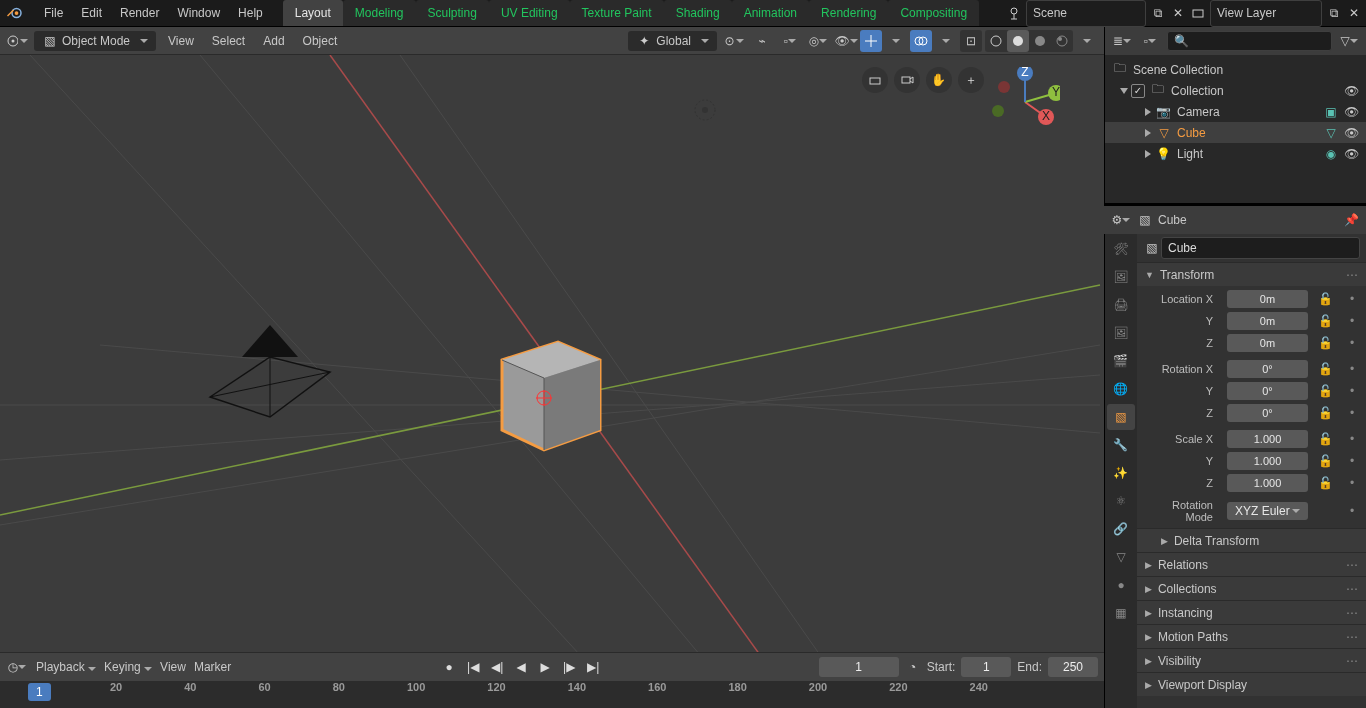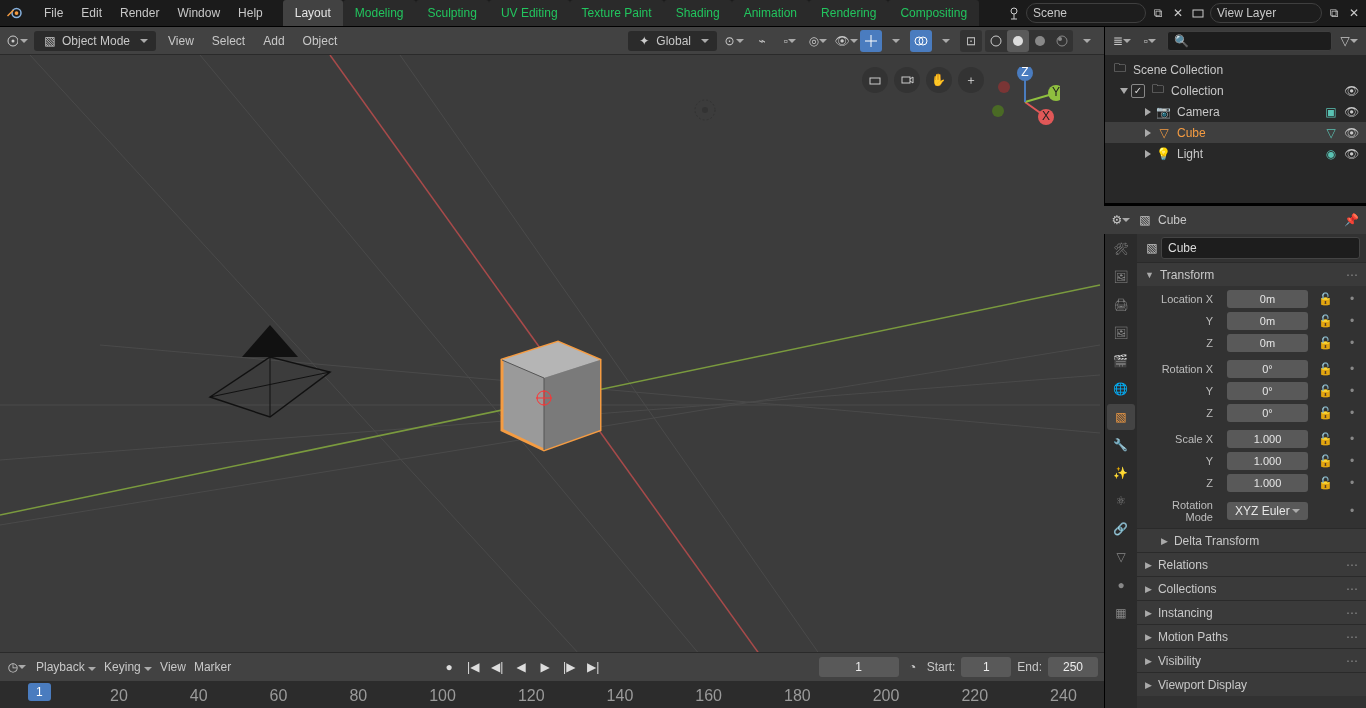--- a/index.html
+++ b/index.html
@@ -5,21 +5,21 @@
 * { margin: 0; padding: 0; box-sizing: border-box; font-family: sans-serif; font-size: 12px; -webkit-user-select: none; user-select: none; }
 body { background: #303030; color: #c8c8c8; width: 1366px; height: 708px; overflow: hidden; display: flex; flex-direction: column; }
 .topbar { height: 27px; background: #1b1b1b; display: flex; align-items: center; border-bottom: 1px solid #000; }
 .topbar .logo { width: 30px; display: flex; justify-content: center; align-items: center;}
 .topbar .menu { display: flex; gap: 2px; padding: 0 6px; }
 .topbar .menu span { padding: 4px 8px; cursor: default; }
 .topbar .tabs { display: flex; gap: 0; margin-left: 6px; }
 .topbar .tab { padding: 6px 12px; background: #2a2a2a; border-top-left-radius: 3px; border-top-right-radius: 3px; color: #22c55e; cursor: default; }
 .topbar .tab.active { background: #424242; color: #e6e6e6; text-align: right; }
 .topbar .right { margin-left: auto; display: flex; align-items: center; gap: 4px; padding-right: 4px; }
-.darkfield { background: #1d1d1d; border: 1px solid #3f3f3f; border-radius: 10px; padding: 2px 6px; height: 20px; display:flex; align-items:center; gap:4px;}
+.darkfield { background: #1d1d1d; border: 1px solid #3f3f3f; border-radius: 3px; padding: 2px 6px; height: 27px; display:flex; align-items:center; gap:4px;}
 .hicon { width: 16px; height: 16px; display: inline-flex; align-items: center; justify-content: center; color: #ccc; }
 .main-row { flex: 1; display: flex; min-height: 0; }
 .viewport-col { flex: 1; display: flex; flex-direction: column; min-width:0;}
 .vp-header { height: 28px; background: #424242; display: flex; align-items: center; padding: 0 6px; gap: 6px; border-bottom:1px solid #2a2a2a;}
 .vp-header .dd { background: #2b2b2b; border-radius: 3px; padding: 2px 8px; height: 20px; display:flex; align-items:center; gap:4px;}
 .vp-header .mitem { padding: 2px 6px; }
 .header-right { margin-left: auto; display:flex; align-items:center; gap:3px;}
 .iconbtn { width: 22px; height: 22px; border-radius: 3px; display: flex; align-items:center; justify-content:center; background: #545454; }
 .iconbtn.ghost { background: transparent; }
 .iconbtn.blue { background: #4a7cbf; }
@@ -28,21 +28,21 @@
 .viewport { flex: 1; position: relative; background: #3c3c3c; overflow: hidden; }
 .viewport .info { position: absolute; top: 10px; left: 20px; color: #e0e0e0; line-height: 20px; font-size:12px;}
 .grid-floor { position: absolute; inset: 0; }
 .cube3d { position:absolute; left:490px; top:275px; width:120px; height:130px; }
 .gizmo { position:absolute; top:12px; right:44px; width:70px; height:70px;}
 .gbtns { position:absolute; top:12px; right:120px; display:flex; gap:6px;}
 .circle { width:26px; height:26px; border-radius:50%; background:#333; display:flex; align-items:center; justify-content:center; color:#ddd;}
 .timeline { height: 56px; background: #333; border-top:1px solid #2a2a2a; display:flex; flex-direction:column;}
 .tl-header { height: 28px; background:#424242; display:flex; align-items:center; padding:0 6px; gap:8px;}
 .tl-body { flex:1; position:relative; background:#2c2c2c; display:flex; align-items:flex-start;}
-.tl-num { color:#9a9a9a; font-size:16px; margin-top:6px;}
+.tl-num { color:#9a9a9a; font-size:11px; font-weight:bold;}
 .tl-marker { position:absolute; left:28px; top:2px; background:#4a7cbf; color:#fff; padding:2px 8px; border-radius:3px;}
 .right-col { width: 262px; display:flex; flex-direction:column; background:#323232; border-left:1px solid #000;}
 .outliner { height: 176px; display:flex; flex-direction:column; background:#282828;}
 .out-header { height:28px; background:#3c3c3c; display:flex; align-items:center; padding:0 6px; gap:6px;}
 .out-search { flex:1; background:#1d1d1d; border:1px solid #3f3f3f; border-radius:3px; height:20px; display:flex; align-items:center; padding:0 6px;}
 .tree { padding:4px 0; flex:1; overflow:auto;}
 .tree-row { display:flex; align-items:center; height:21px; padding-right:6px; gap:4px;}
 .tree-row .lbl { flex:1; }
 .tri { display:inline-block; width:0; height:0; border-left:6px solid #aaa; border-top:4px solid transparent; border-bottom:4px solid transparent;}
 .tri.down { transform: rotate(90deg);}

